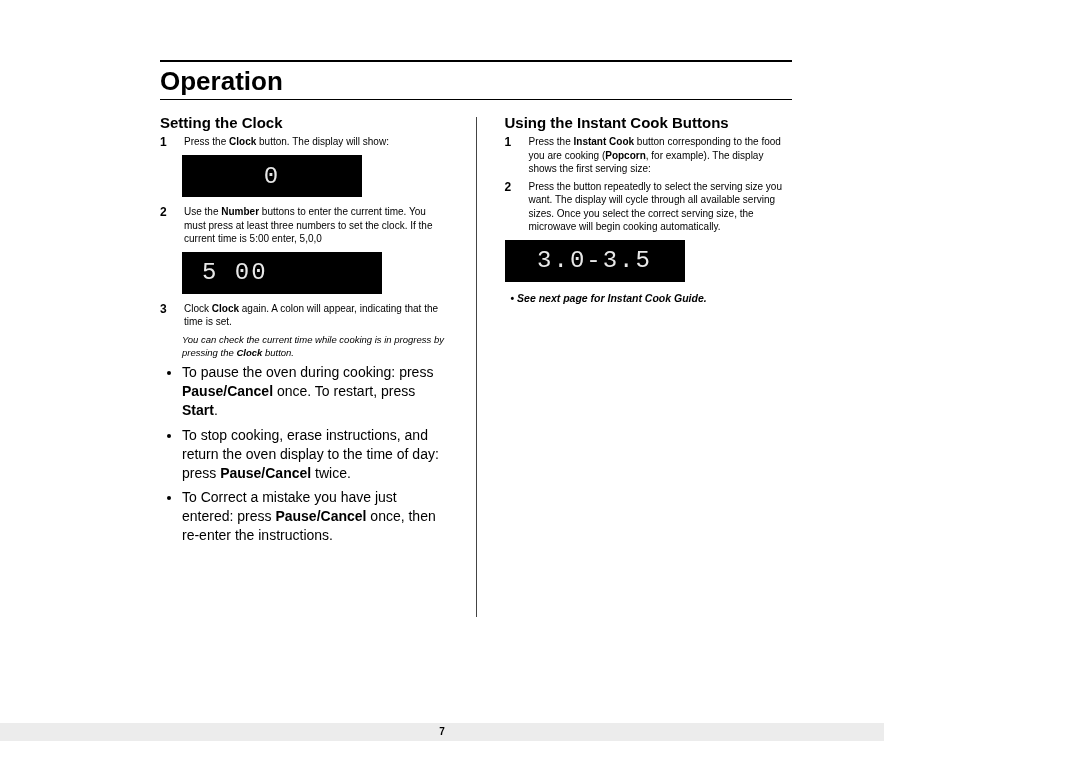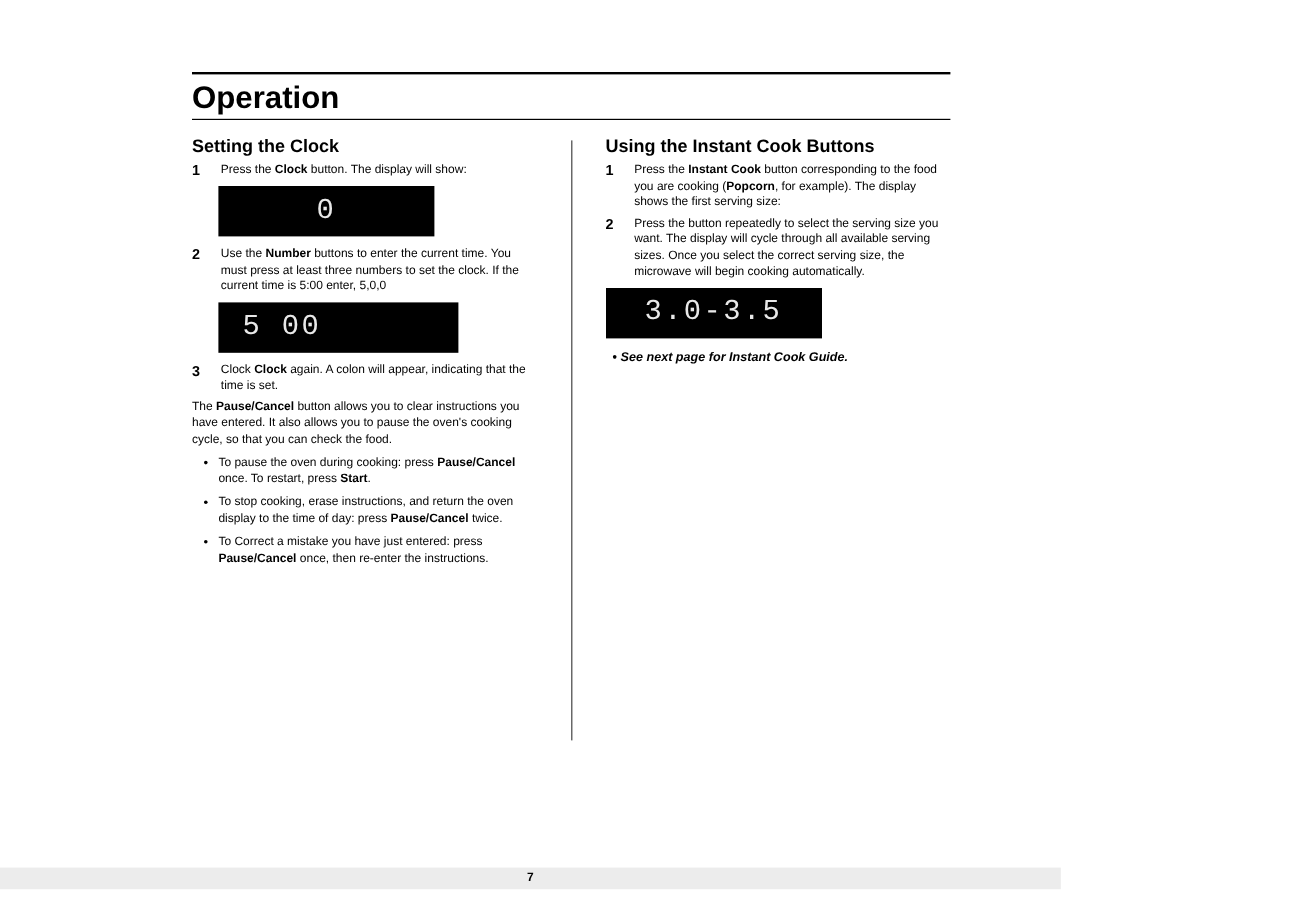--- a/index.html
+++ b/index.html
@@ -93,21 +93,21 @@
   .notes .b { font-weight: bold; font-style: italic; }
   .para {
     font-size: 10px;
     line-height: 1.35;
     margin: 2px 0 6px 0;
   }
   .para .b { font-weight: bold; }
   ul.bullets {
     margin: 0 0 0 10px;
     padding: 0 0 0 12px;
-    font-size: 10px;
+    font-size: 14px;
     line-height: 1.35;
   }
   ul.bullets li {
     margin-bottom: 6px;
   }
   ul.bullets li .b { font-weight: bold; }
   .see-next {
     font-weight: bold;
     font-style: italic;
     font-size: 10.5px;
@@ -162,25 +162,25 @@
 
       <div class="lcd seg" style="text-align:left;padding-left:20px;justify-content:flex-start;">5 00</div>
 
       <div class="step-row">
         <div class="step-num">3</div>
         <div class="step-body">
           <span>Clock </span><span class="b">Clock</span><span> again. A colon will appear, indicating that the time is set.</span>
         </div>
       </div>
 
-
-
-      <div class="para">
-        <span>The </span><span class="b">Pause/Cancel</span><span> button allows you to clear instructions you have entered.  It also allows you to pause the oven's cooking cycle, so that you can check the food.</span>
-      </div>
+      <div class="notes">
+        <span>You can check the current time while cooking is in progress by pressing the </span><span class="b">Clock</span><span> button.</span>
+      </div>
+
+
 
       <ul class="bullets">
         <li>
           <span>To pause the oven during cooking: press </span><span class="b">Pause/Cancel</span><span> once. To restart, press </span><span class="b">Start</span><span>.</span>
         </li>
         <li>
           <span>To stop cooking, erase instructions, and return the oven display to the time of day: press </span><span class="b">Pause/Cancel</span><span> twice.</span>
         </li>
         <li>
           <span>To Correct a mistake you have just entered: press </span><span class="b">Pause/Cancel</span><span> once, then re-enter the instructions.</span>

